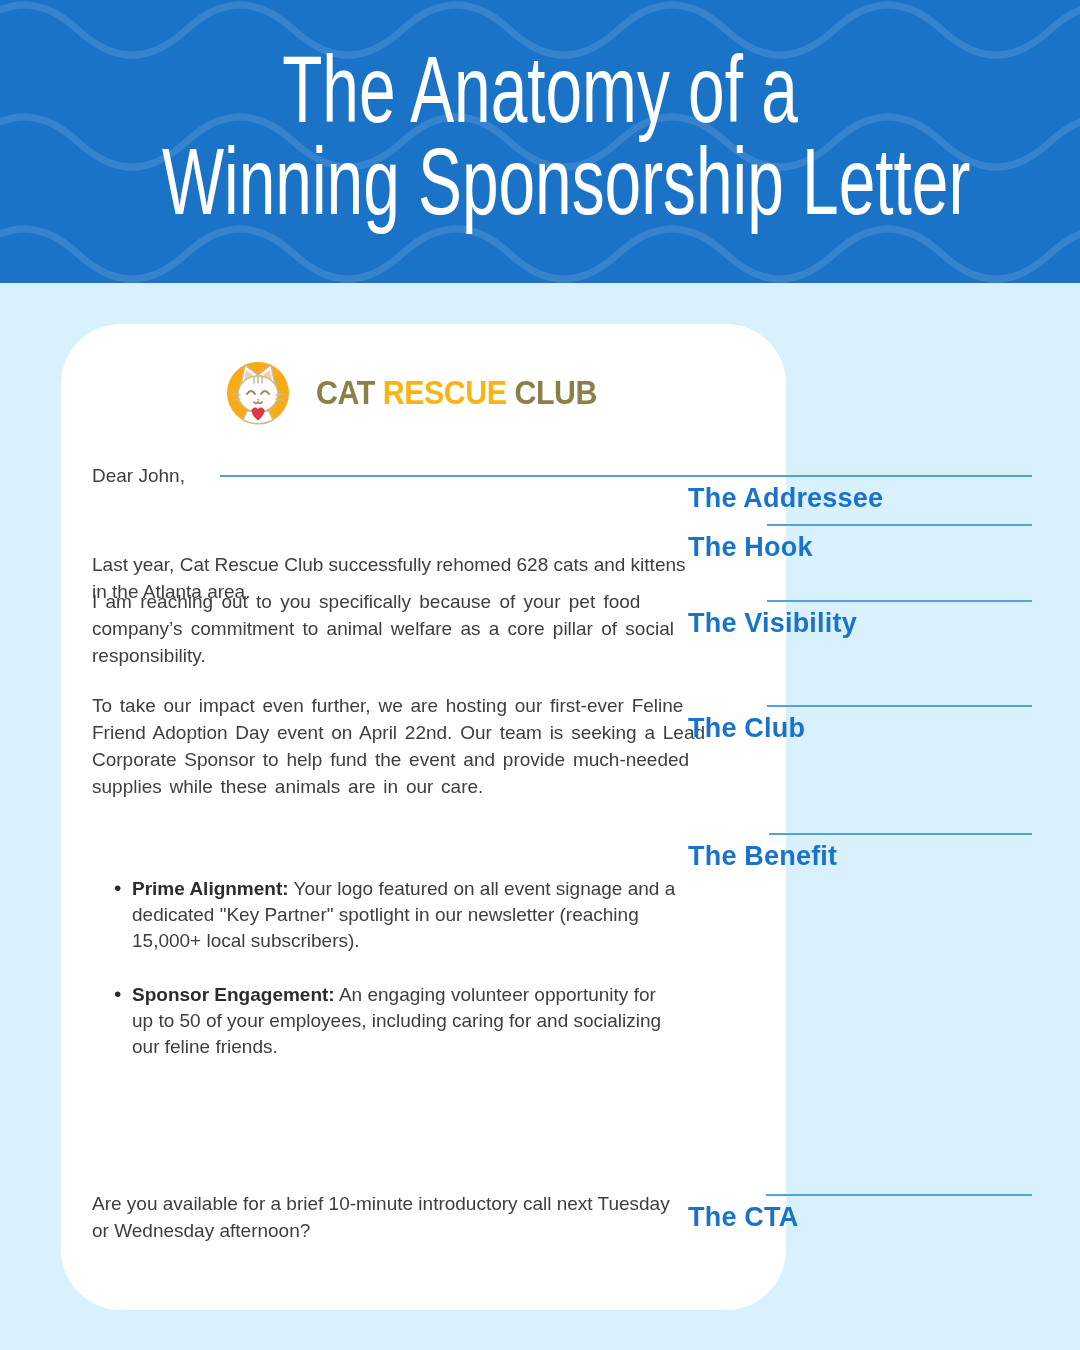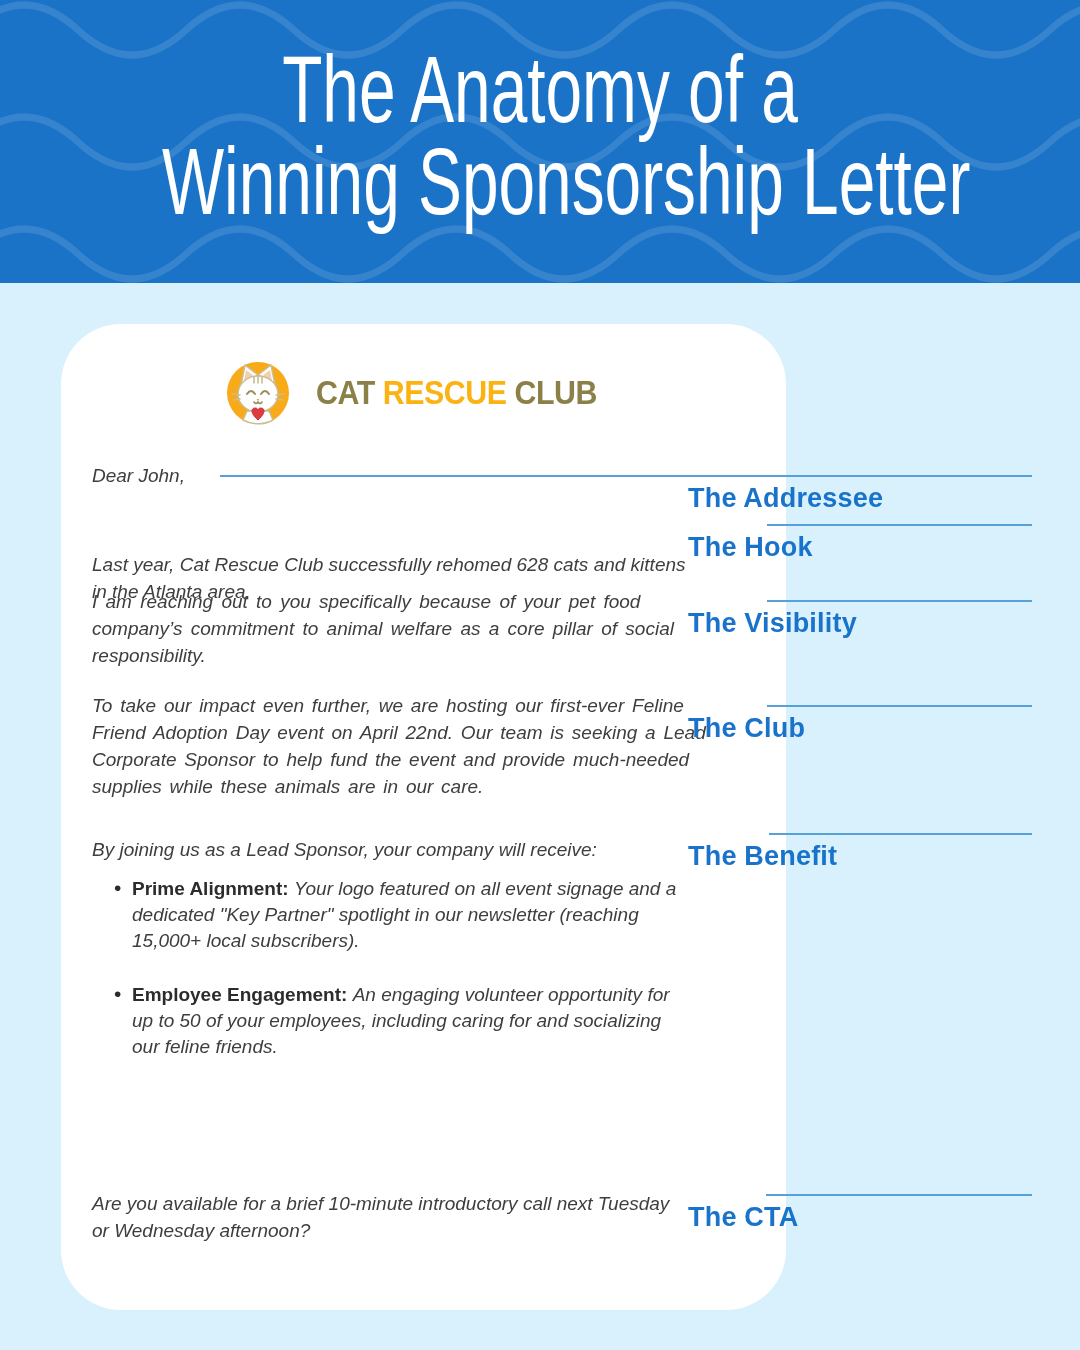--- a/index.html
+++ b/index.html
@@ -44,21 +44,21 @@
     font-weight:700; font-size:33px; letter-spacing:-0.5px; white-space:nowrap;
     transform:scaleX(0.92); transform-origin:left center;
   }
   .w-olive{color:var(--logo_olive);}
   .w-yellow{color:var(--logo_word_yellow);}
   
   .ltr{
     position:absolute; left:92px; color:var(--text_dark);
     font-size:19px; line-height:27px;
   }
-  .pre{white-space:pre-line;font-style:italic;}
+  .pre{white-space:pre-line;}
   .just1{word-spacing:3px;}
   .just2{word-spacing:2.5px;margin-top:12px;}
   .p-salutation{top:462px; width:666px;}
   .p-hook{top:511px; width:666px;margin-top:40px;}
   .p-connection{top:588px; width:666px;}
   .p-need{top:692px; width:666px;}
   .p-benefit-intro{top:836px; width:666px;}
   .p-cta{top:1190px; width:680px;}
   .bullet{
     position:absolute; left:104px; width:636px; padding-left:28px; box-sizing:border-box;
@@ -143,27 +143,26 @@
 
   <div class="ltr p-connection"><span class="pre just1">I am reaching out to you specifically because of your pet food
 company’s commitment to animal welfare as a core pillar of social
 responsibility.</span></div>
 
   <div class="ltr p-need"><span class="pre just2">To take our impact even further, we are hosting our first-ever Feline
 Friend Adoption Day event on April 22nd. Our team is seeking a Lead
 Corporate Sponsor to help fund the event and provide much-needed
 supplies while these animals are in our care.</span></div>
 
-  <div class="ltr p-benefit-intro"><span class="pre">By joining us as a Lead Sponsor, your company will receive:</span></div>
 
   <div class="bullet b0"><span class="bb">Prime Alignment:</span> <span class="pre">Your logo featured on all event signage and a
 dedicated "Key Partner" spotlight in our newsletter (reaching
 15,000+ local subscribers).</span></div>
 
-  <div class="bullet b1"><span class="bb">Employee Engagement:</span> <span class="pre">An engaging volunteer opportunity for
+  <div class="bullet b1"><span class="bb">Sponsor Engagement:</span> <span class="pre">An engaging volunteer opportunity for
 up to 50 of your employees, including caring for and socializing
 our feline friends.</span></div>
 
 
   <div class="ltr p-cta"><span class="pre">Are you available for a brief 10-minute introductory call next Tuesday
 or Wednesday afternoon?</span></div>
 
   <div class="lead-line l0"></div>
   <div class="lead-line l1"></div>
   <div class="lead-line l2"></div>

